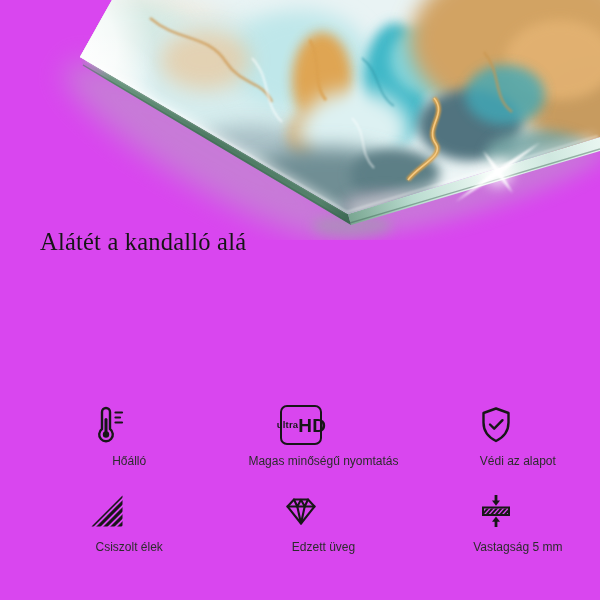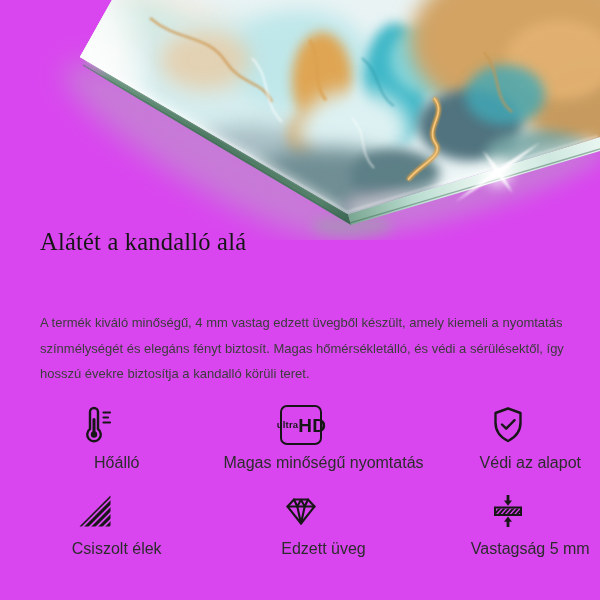--- a/index.html
+++ b/index.html
@@ -8,21 +8,21 @@
   .hero{position:absolute;top:0;left:0;width:600px;height:240px;}
   .headline{position:absolute;top:226px;left:40px;margin:0;
             font-family:"Liberation Serif",serif;font-weight:400;
             font-size:24.5px;line-height:31px;color:#151515;letter-spacing:.2px;}
   .desc{position:absolute;top:310px;left:40px;width:536px;margin:0;
         font-size:13px;line-height:25.5px;color:#3c3c3c;}
   .features{position:absolute;top:402px;left:10px;width:583px;
             display:grid;grid-template-columns:repeat(3,1fr);grid-template-rows:86px 86px;}
   .feature{display:flex;flex-direction:column;align-items:center;}
   .icon-box{height:46px;display:flex;align-items:center;justify-content:center;}
-  .flabel{margin-top:6px;font-size:16px;color:#2c2c2c;white-space:nowrap;padding-left:44px;}
+  .flabel{margin-top:6px;font-size:12px;color:#2c2c2c;white-space:nowrap;padding-left:44px;}
   .hd-box{width:38px;height:36px;border:2.6px solid #161616;border-radius:7px;
           display:flex;flex-direction:row;align-items:center;justify-content:center;
           color:#161616;}
   .hd-top{font-size:9.5px;font-weight:700;line-height:10px;letter-spacing:.2px;}
   .hd-bottom{font-size:19px;font-weight:800;line-height:15px;letter-spacing:.2px;}
 </style>
 </head>
 <body>
 
 <div class="page">
@@ -129,21 +129,20 @@
         <path d="M0,-26 L2.6,0 L0,26 L-2.6,0 Z" fill="#ffffff" opacity="0.95" filter="url(#b1)"></path>
         <circle r="3" fill="#ffffff"></circle>
       </g>
     </svg>
   </div>
 
   <h1 class="headline">
     <span>Alátét a kandalló alá</span><br>
   </h1>
 
-  <p class="desc">A termék kiváló minőségű, 4 mm vastag edzett üvegből készült, amely kiemeli a nyomtatás színmélységét és elegáns fényt biztosít. Magas hőmérsékletálló, és védi a sérülésektől, így hosszú évekre biztosítja a kandalló körüli teret.</p>
 
   <div class="features">
 
     <div class="feature">
       <div class="icon-box">
         <svg width="36" height="42" viewBox="0 0 36 42" fill="none" stroke="#171717" stroke-width="2.4" stroke-linecap="round">
           <path d="M13,25 V8 A4,4 0 0 1 21,8 V25 A6.8,6.8 0 1 1 13,25 Z"></path>
           <line x1="17" y1="15.5" x2="17" y2="29" stroke-width="3"></line>
           <circle cx="17" cy="30.5" r="3.2" fill="#171717" stroke="none"></circle>
           <line x1="26.5" y1="8.5" x2="33" y2="8.5" stroke-width="2.2"></line>

